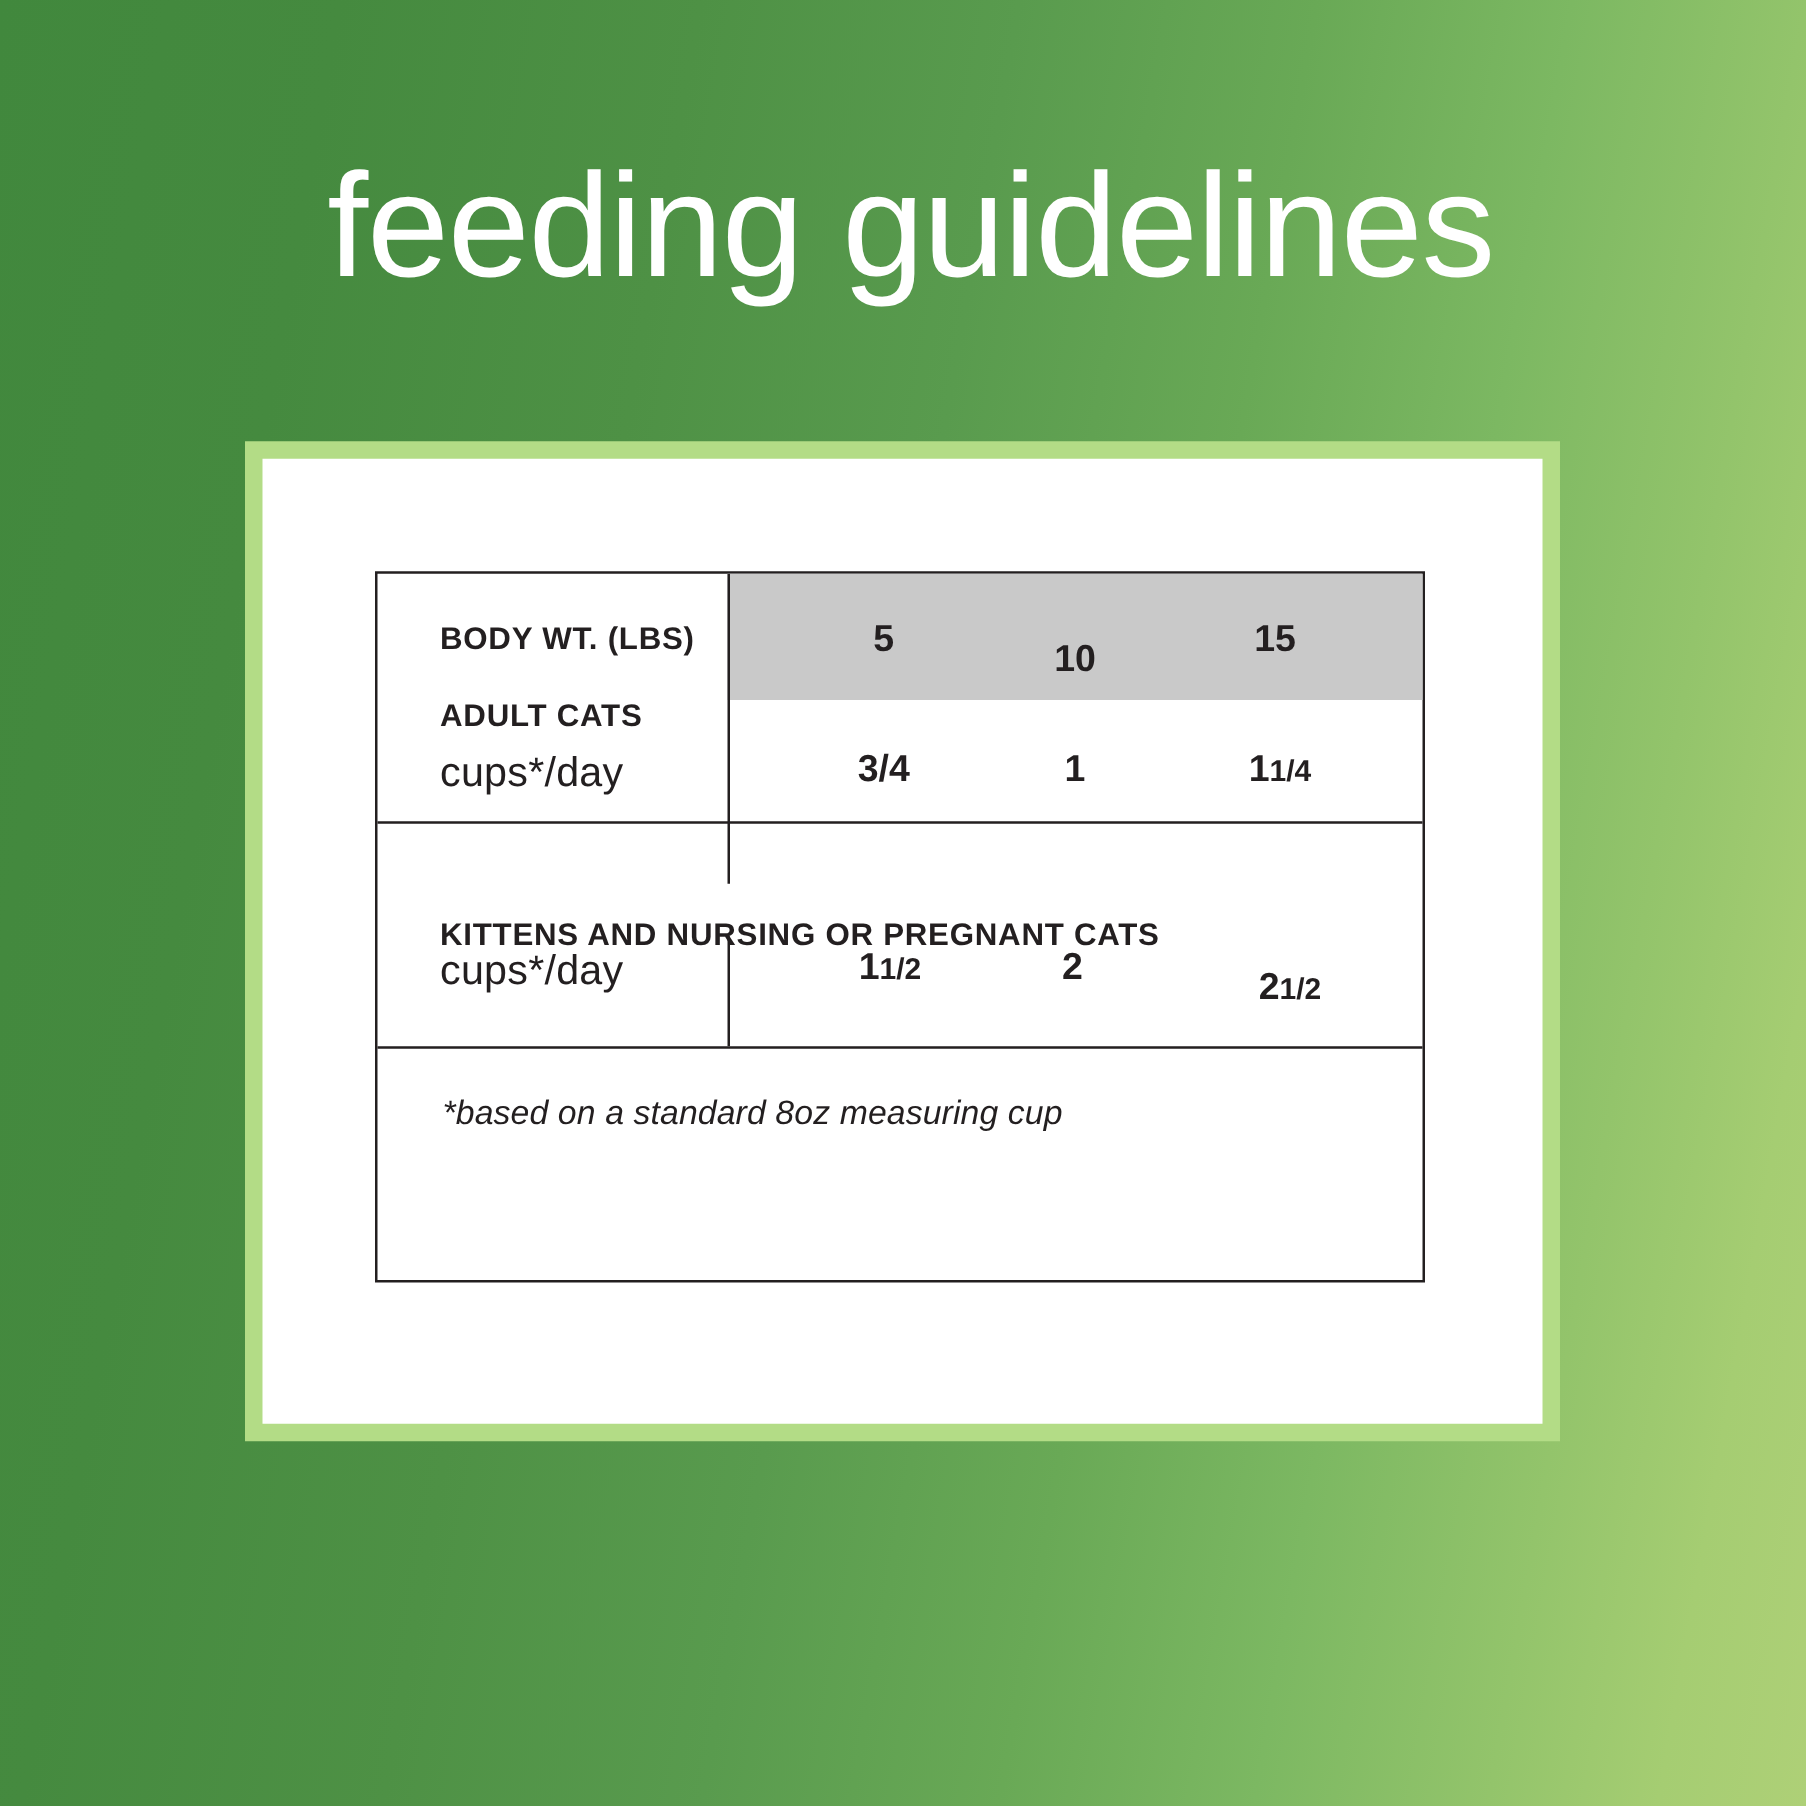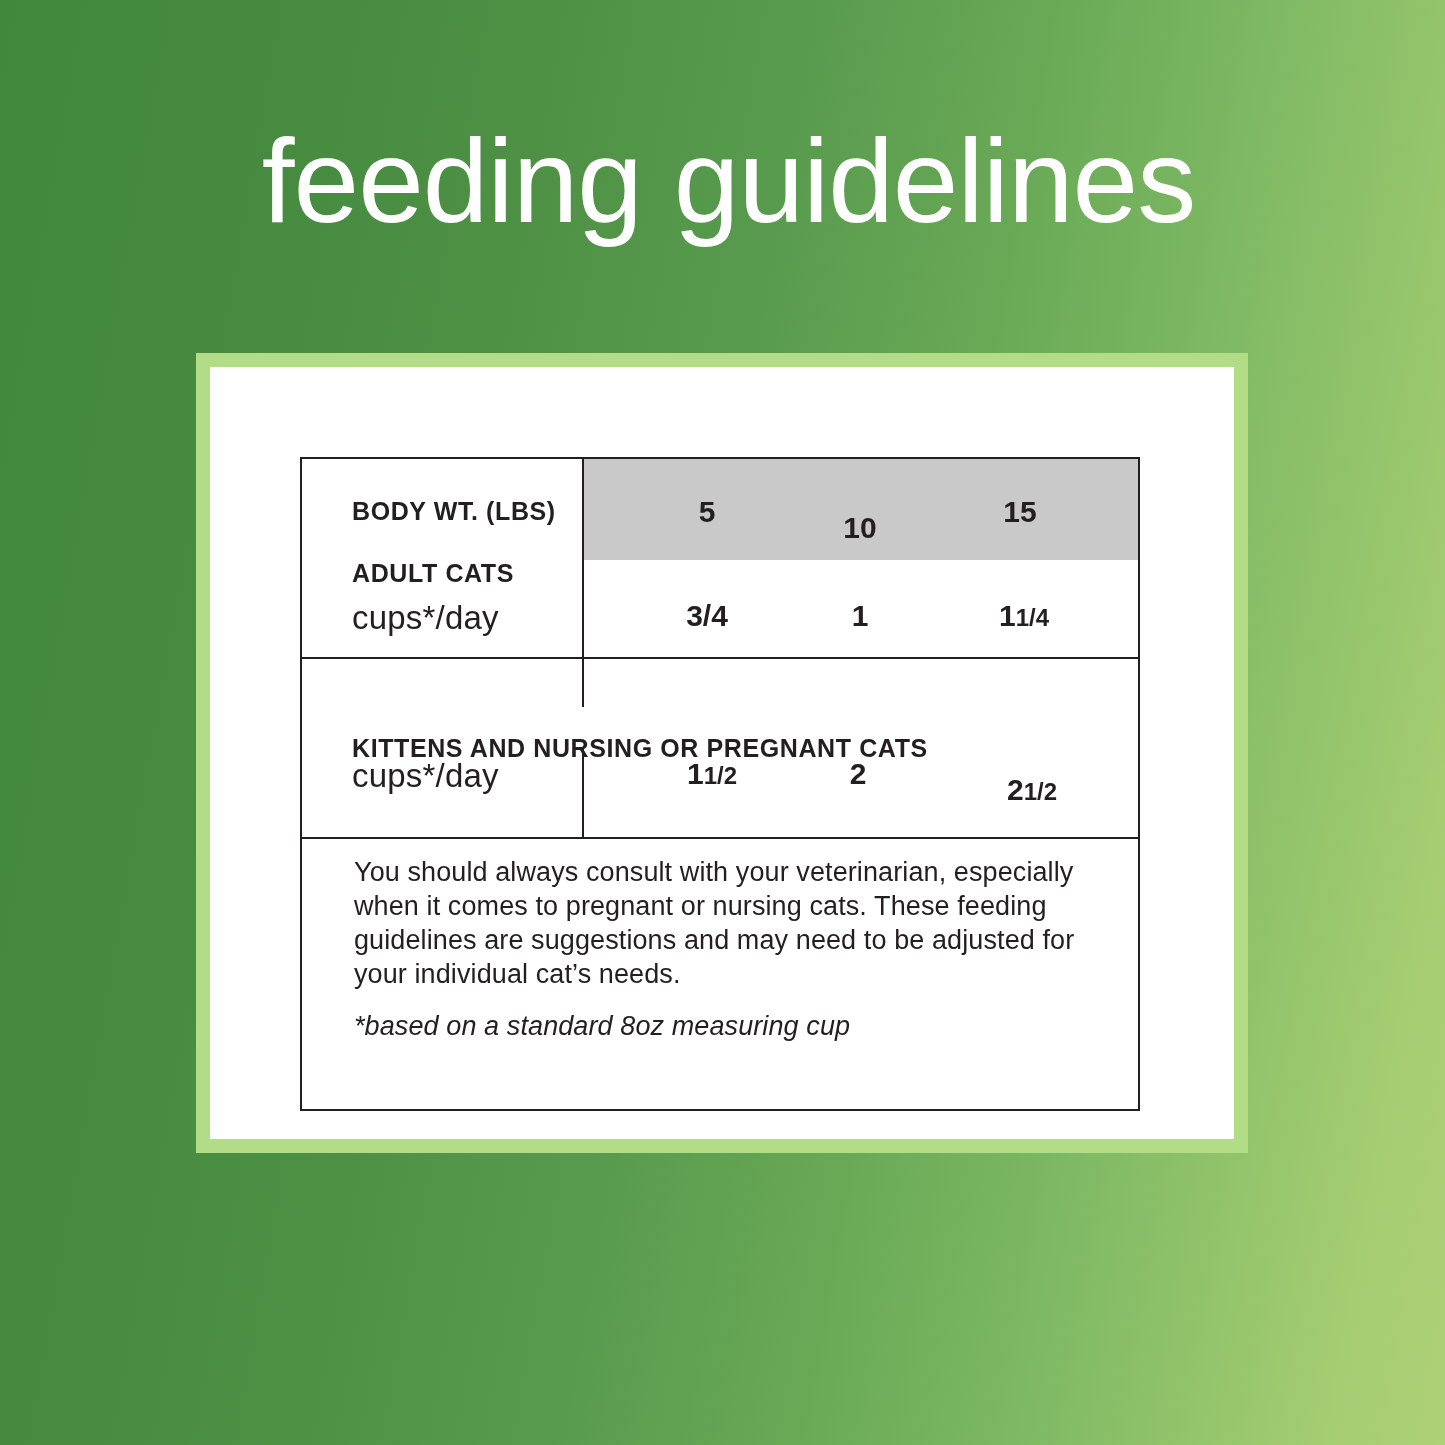--- a/index.html
+++ b/index.html
@@ -49,21 +49,21 @@
   }
   .card {
     width:100%; height:100%;
     background:#ffffff;
   }
 
   
   .table {
     position:absolute;
     left:300px; top:457px;
-    width:840px; height:654px;
+    width:840px; height:569px;
     border:2px solid #231f20;
     background:#ffffff;
   }
   
   .grey-block {
     position:absolute;
     left:280px; top:0px;
     right:0; height:101px;
     background:#c9c9c9;
   }
@@ -196,19 +196,18 @@
     <div class="row-label lbl-reg" style="top:298px;">cups*/day</div>
     <div class="num" style="left:410px; top:298px;">
       <span>1</span><span class="frac">1/2</span>
     </div>
     <div class="num" style="left:556px; top:298px;">2</div>
     <div class="num" style="left:730px; top:298px;margin-top:16px;">
       <span>2</span><span class="frac">1/2</span>
     </div>
 
     <div class="disclaimer">
-      <span>You should always consult with your veterinarian, especially when it comes to pregnant or nursing cats. These feeding guidelines are suggestions and may need to be adjusted for your individual cat’s needs.</span>
       <span class="note">*based on a standard 8oz measuring cup</span>
     </div>
   </div>
 
 
 </div>
 
 </body></html>

